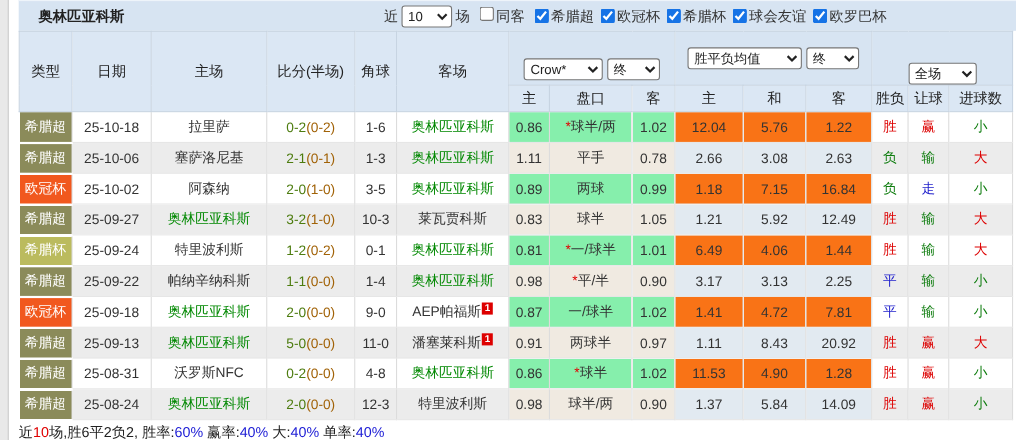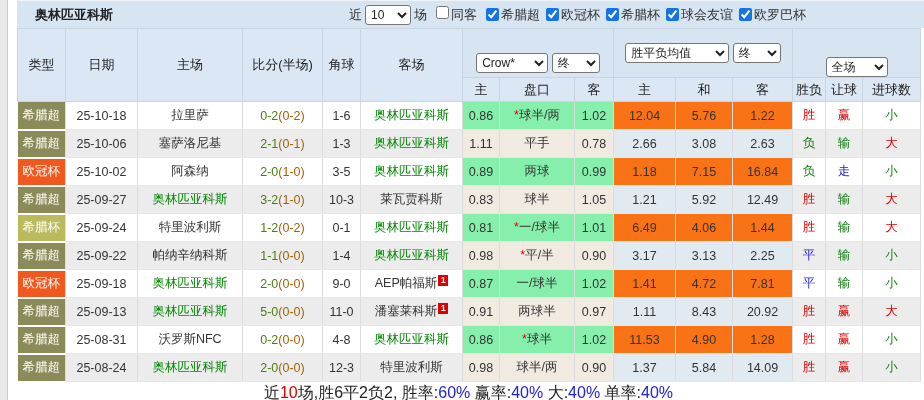--- a/index.html
+++ b/index.html
@@ -65,21 +65,21 @@
     display: inline-block; background: #dd0000; color: #fff; font-size: 9px;
     width: 10px; height: 11px; line-height: 11px; text-align: center;
     vertical-align: 4px; margin-left: 1px; font-weight: bold;
   }
   .res-r { color: #dd0000; }
   .res-g { color: #0f7d0f; }
   .res-b { color: #2222cc; }
 
   .summary {
     width: 903px; height: 19px; line-height: 19px; background: #fff;
-    text-align: center; font-size: 16px; color: #222;
+    font-size: 13px; color: #222;
   }
   .sum-r { color: #e00000; }
   .sum-b { color: #2121d6; }
 
   .footerbar {
     width: 903px; height: 25px; background: #15803d; color: #fff;
     font-weight: bold; font-size: 14px; text-align: right; padding-top: 4px;
   }
 </style>
 </head>

